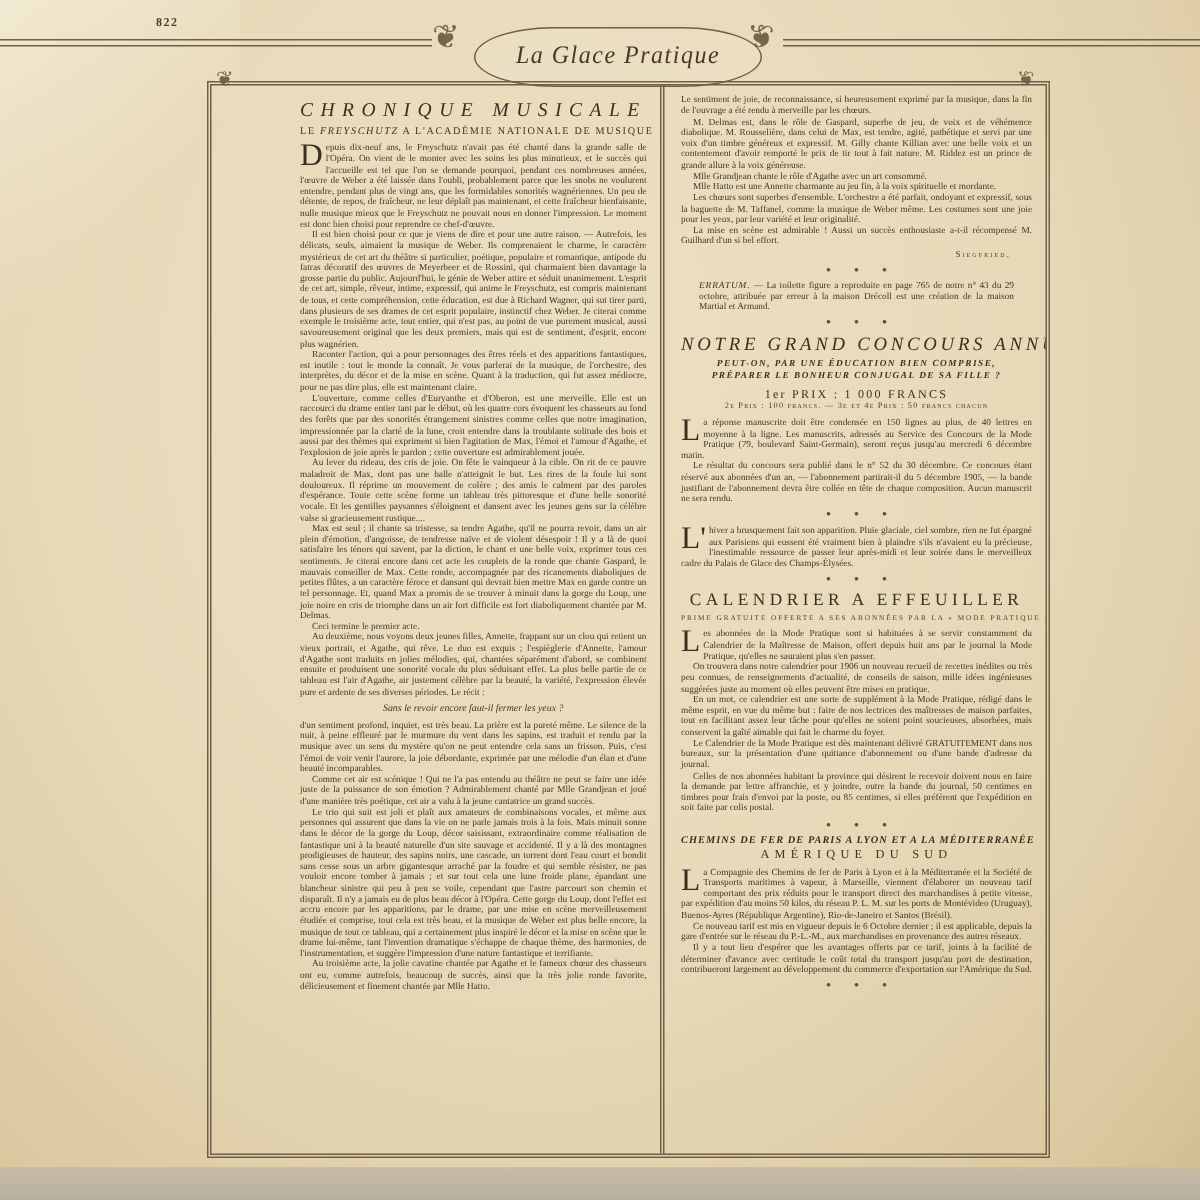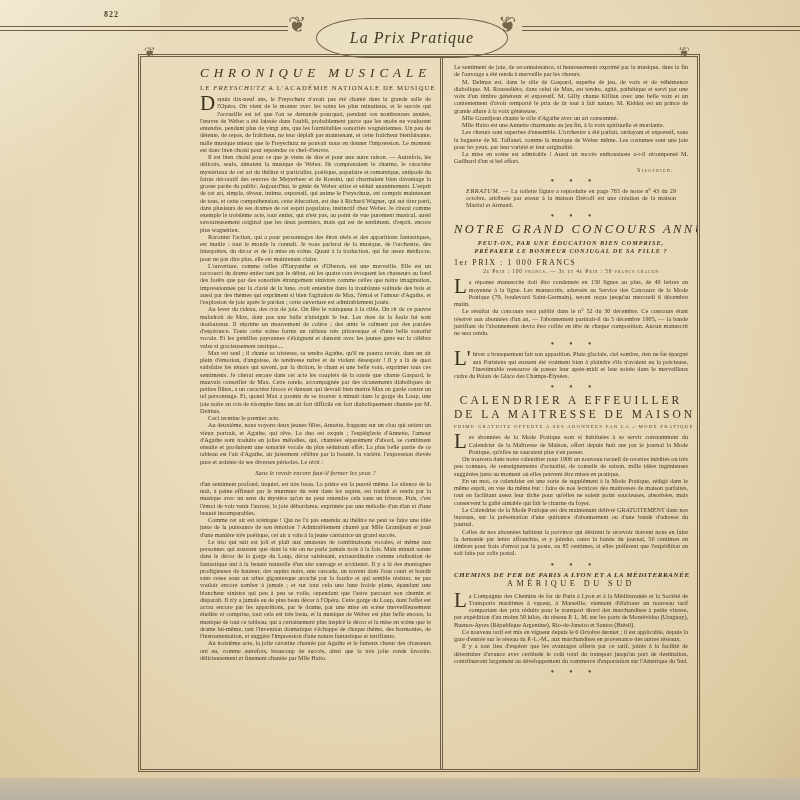--- a/index.html
+++ b/index.html
@@ -50,21 +50,21 @@
   .sig{text-align:right;font-size:6px;letter-spacing:1.4px;color:#473c29;
        padding-right:14px;margin-top:2px;font-variant:small-caps;}
   .orn{text-align:center;font-size:5.5px;letter-spacing:7px;color:#5f5139;margin:4px 0 4px 7px;}
   .erratum{padding:0 12px;}
   .erratum .lead{font-style:italic;letter-spacing:.6px;}
   
   .sec-title{text-align:center;font-style:italic;font-size:12.5px;letter-spacing:2.5px;
              color:#3a3020;margin:3px 0 2px 0;white-space:nowrap;}
   .sec-q{text-align:center;font-style:italic;font-weight:bold;font-size:6.2px;
          letter-spacing:1px;color:#3e3424;line-height:8px;white-space:nowrap;}
-  .prize1{font-size:8px;letter-spacing:1.5px;color:#3a3020;margin:3px 0 1px 0;}
+  .prize1{text-align:center;font-size:8px;letter-spacing:1.5px;color:#3a3020;margin:3px 0 1px 0;}
   .prize2{text-align:center;font-size:5.6px;letter-spacing:.8px;color:#463b28;
           font-variant:small-caps;margin-bottom:4px;}
   .cal-title{text-align:center;font-size:11.5px;letter-spacing:3px;
              color:#3a3020;line-height:14px;white-space:nowrap;}
   .cal-sub{text-align:center;font-size:4.8px;letter-spacing:1.3px;color:#4a3e2c;
            margin:3px 0 4px 0;white-space:nowrap;}
   .plm-title{text-align:center;font-style:italic;font-weight:bold;font-size:6.9px;
              letter-spacing:.7px;color:#3a3020;margin:2px 0 1px 0;white-space:nowrap;}
   .plm-sub{text-align:center;font-size:8.2px;letter-spacing:3.5px;color:#3a3020;margin-bottom:4px;}
   .bottom-shade{position:absolute;left:0;top:778px;width:800px;height:22px;
@@ -75,21 +75,21 @@
 
 <div class="paper">
   <div class="crease"></div>
   <div class="pagenum">822</div>
 
   <div class="mast-line l"></div>
   <div class="mast-line r"></div>
   <span class="floret l">❦</span>
   <span class="floret r">❦</span>
   <div class="cartouche">
-    <span class="mast-title">La Prix Pratique</span>
+    <span class="mast-title">La Glace Pratique</span>
   </div>
   <span class="corner-orn l">❦</span>
   <span class="corner-orn r">❦</span>
 
   <div class="frame">
 
     <div class="col left">
       <div class="art-title">CHRONIQUE MUSICALE</div>
       <div class="art-sub"><span>LE </span><span class="em">FREYSCHUTZ</span><span> A L'ACADÉMIE NATIONALE DE MUSIQUE</span></div>
 
@@ -131,21 +131,20 @@
       <p class="body dc">La réponse manuscrite doit être condensée en 150 lignes au plus, de 40 lettres en moyenne à la ligne. Les manuscrits, adressés au Service des Concours de la Mode Pratique (79, boulevard Saint-Germain), seront reçus jusqu'au mercredi 6 décembre matin.</p>
       <p class="body">Le résultat du concours sera publié dans le n° 52 du 30 décembre. Ce concours étant réservé aux abonnées d'un an, — l'abonnement partirait-il du 5 décembre 1905, — la bande justifiant de l'abonnement devra être collée en tête de chaque composition. Aucun manuscrit ne sera rendu.</p>
 
       <div class="orn">● ● ●</div>
 
       <p class="body dc">L'hiver a brusquement fait son apparition. Pluie glaciale, ciel sombre, rien ne fut épargné aux Parisiens qui eussent été vraiment bien à plaindre s'ils n'avaient eu la précieuse, l'inestimable ressource de passer leur après-midi et leur soirée dans le merveilleux cadre du Palais de Glace des Champs-Élysées.</p>
 
       <div class="orn">● ● ●</div>
 
       <div class="cal-title">CALENDRIER A EFFEUILLER</div>
-      <div class="cal-title">DE LA MAITRESSE DE MAISON</div>
       <div class="cal-sub">PRIME GRATUITE OFFERTE A SES ABONNÉES PAR LA « MODE PRATIQUE »</div>
       <p class="body dc">Les abonnées de la Mode Pratique sont si habituées à se servir constamment du Calendrier de la Maîtresse de Maison, offert depuis huit ans par le journal la Mode Pratique, qu'elles ne sauraient plus s'en passer.</p>
       <p class="body">On trouvera dans notre calendrier pour 1906 un nouveau recueil de recettes inédites ou très peu connues, de renseignements d'actualité, de conseils de saison, mille idées ingénieuses suggérées juste au moment où elles peuvent être mises en pratique.</p>
       <p class="body">En un mot, ce calendrier est une sorte de supplément à la Mode Pratique, rédigé dans le même esprit, en vue du même but : faire de nos lectrices des maîtresses de maison parfaites, tout en facilitant assez leur tâche pour qu'elles ne soient point soucieuses, absorbées, mais conservent la gaîté aimable qui fait le charme du foyer.</p>
       <p class="body">Le Calendrier de la Mode Pratique est dès maintenant délivré GRATUITEMENT dans nos bureaux, sur la présentation d'une quittance d'abonnement ou d'une bande d'adresse du journal.</p>
       <p class="body">Celles de nos abonnées habitant la province qui désirent le recevoir doivent nous en faire la demande par lettre affranchie, et y joindre, outre la bande du journal, 50 centimes en timbres pour frais d'envoi par la poste, ou 85 centimes, si elles préfèrent que l'expédition en soit faite par colis postal.</p>
 
       <div class="orn">● ● ●</div>
 
       <div class="plm-title">CHEMINS DE FER DE PARIS A LYON ET A LA MÉDITERRANÉE</div>

